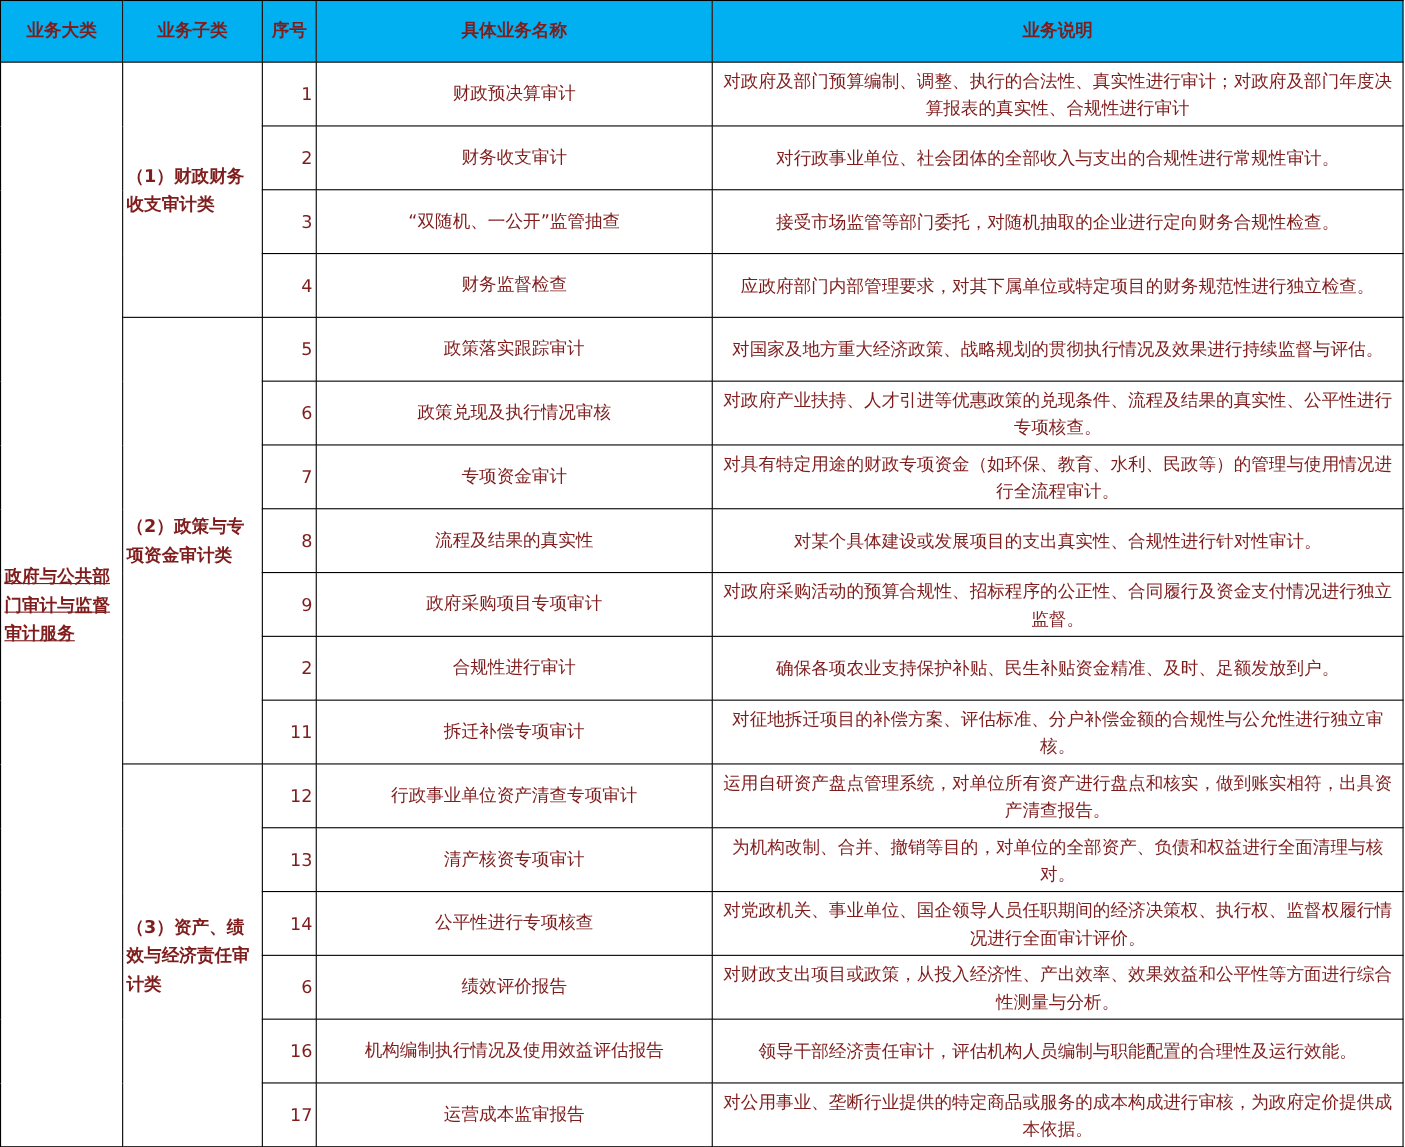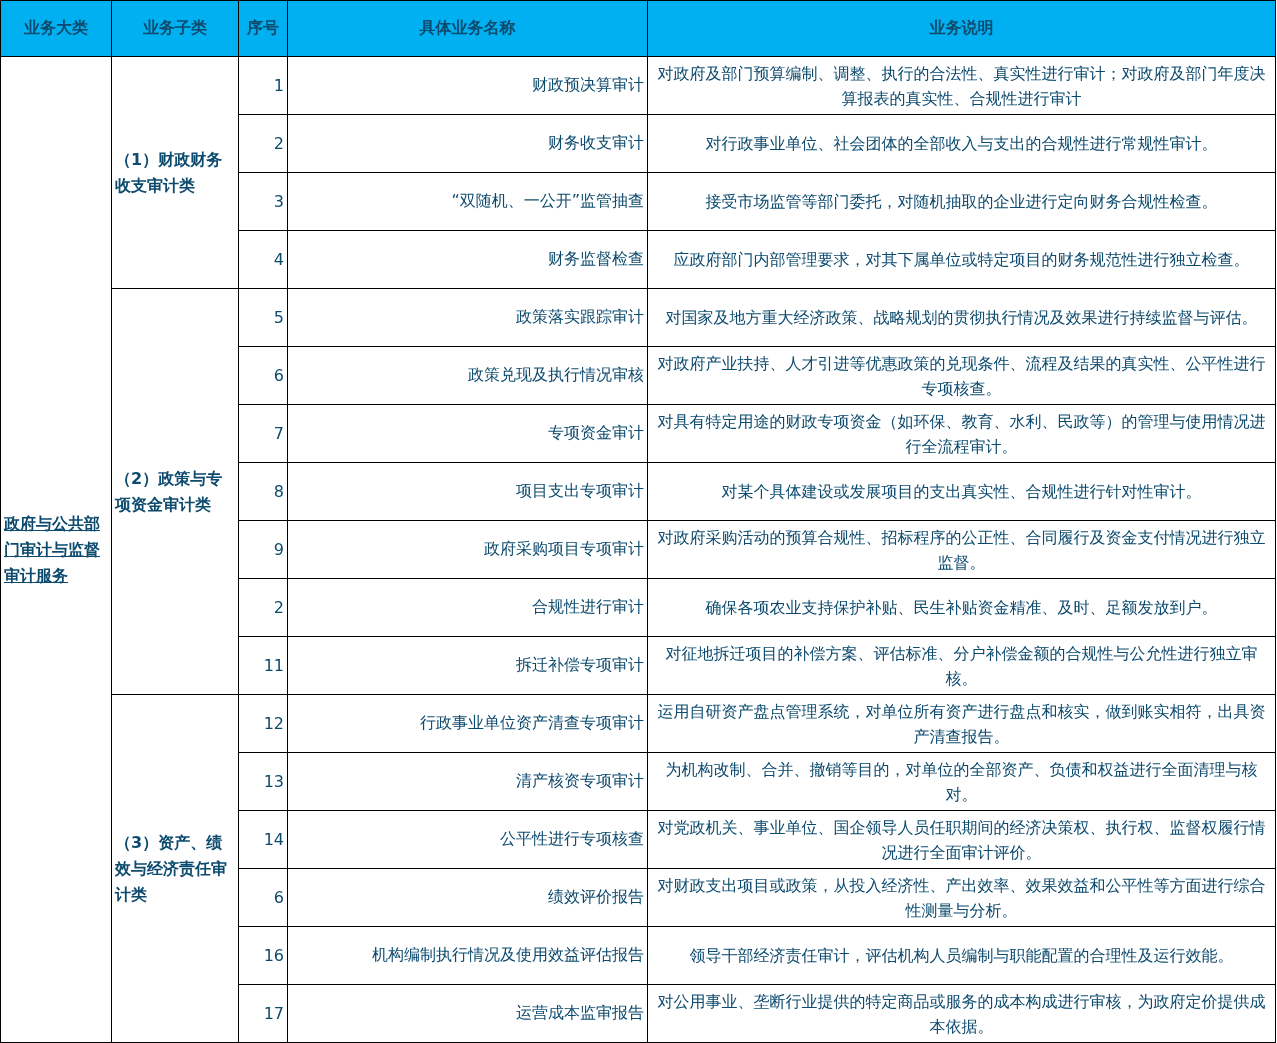--- a/index.html
+++ b/index.html
@@ -7,41 +7,41 @@
   table.grid {
     border-collapse: collapse;
     table-layout: fixed;
     width: 1275px;
     position:absolute; left:0; top:0;
   }
   table.grid td, table.grid th {
     border: 1px solid #000000;
     padding: 0 3px;
     font-size: 16px;
-    color: #0c4a6e;
+    color: #7f1d1d;
     overflow: hidden;
   }
   thead th {
     background: #00b0f0;
     font-weight: bold;
     height: 55px;
     text-align: center;
     font-size: 16px;
   }
   tbody tr { height: 58px; }
   td.cat, td.sub {
     font-weight: bold;
     vertical-align: middle;
     text-align: left;
     line-height: 26px;
   }
   td.sub { padding-left: 2px; }
   td.cat { padding-left: 3px; text-decoration: underline; }
   td.num { text-align: right; padding-right: 16px; font-size: 17px; }
-  td.name { text-align: right; padding-left: 3px; }
+  td.name { text-align: center; padding-left: 3px; }
   td.desc { text-align: center; padding-left: 4px; line-height: 25px; }
 </style>
 </head>
 <body>
 
 <table class="grid">
   <colgroup>
     <col style="width:111px">
     <col style="width:127px">
     <col style="width:49px">
@@ -91,21 +91,21 @@
       <td class="name">政策兑现及执行情况审核</td>
       <td class="desc">对政府产业扶持、人才引进等优惠政策的兑现条件、流程及结果的真实性、公平性进行专项核查。</td>
     </tr>
     <tr>
       <td class="num">7</td>
       <td class="name">专项资金审计</td>
       <td class="desc">对具有特定用途的财政专项资金（如环保、教育、水利、民政等）的管理与使用情况进行全流程审计。</td>
     </tr>
     <tr>
       <td class="num">8</td>
-      <td class="name">项目支出专项审计</td>
+      <td class="name">流程及结果的真实性</td>
       <td class="desc">对某个具体建设或发展项目的支出真实性、合规性进行针对性审计。</td>
     </tr>
     <tr>
       <td class="num">9</td>
       <td class="name">政府采购项目专项审计</td>
       <td class="desc">对政府采购活动的预算合规性、招标程序的公正性、合同履行及资金支付情况进行独立监督。</td>
     </tr>
     <tr>
       <td class="num">2</td>
       <td class="name">合规性进行审计</td>

